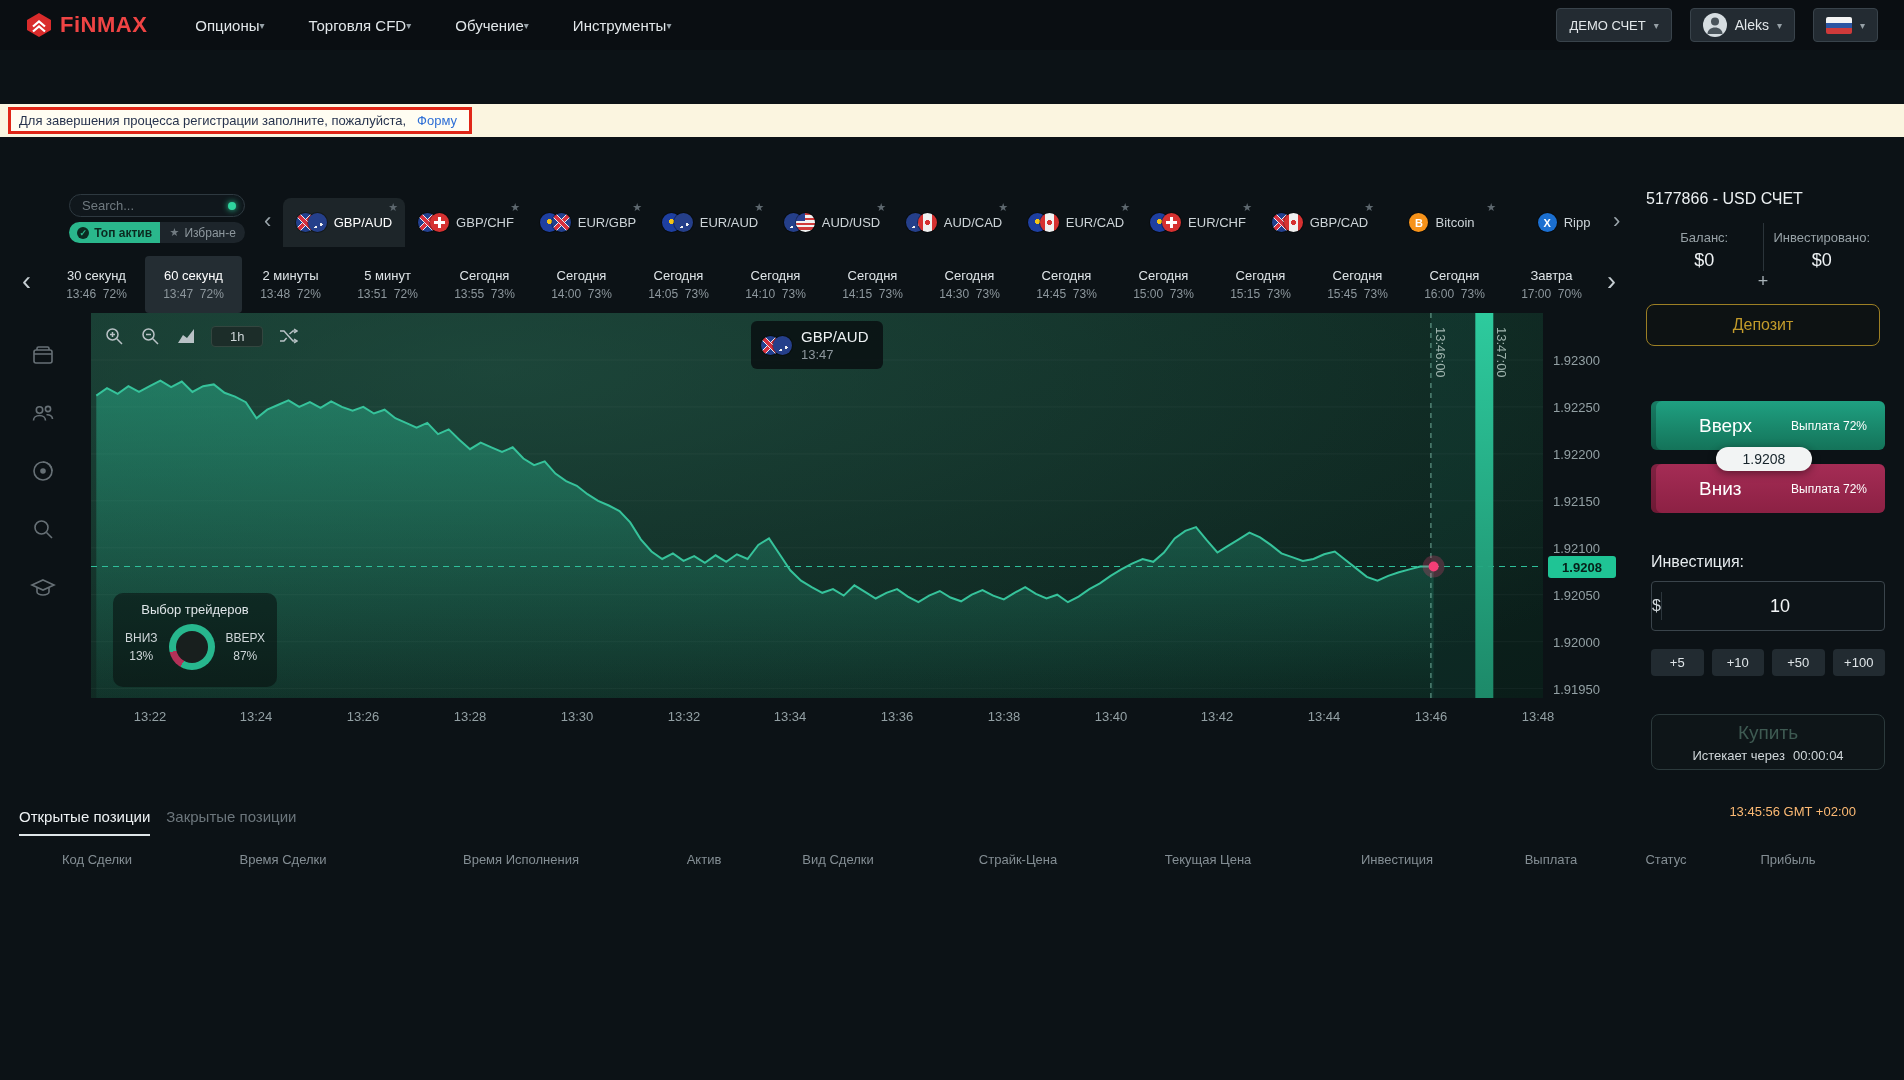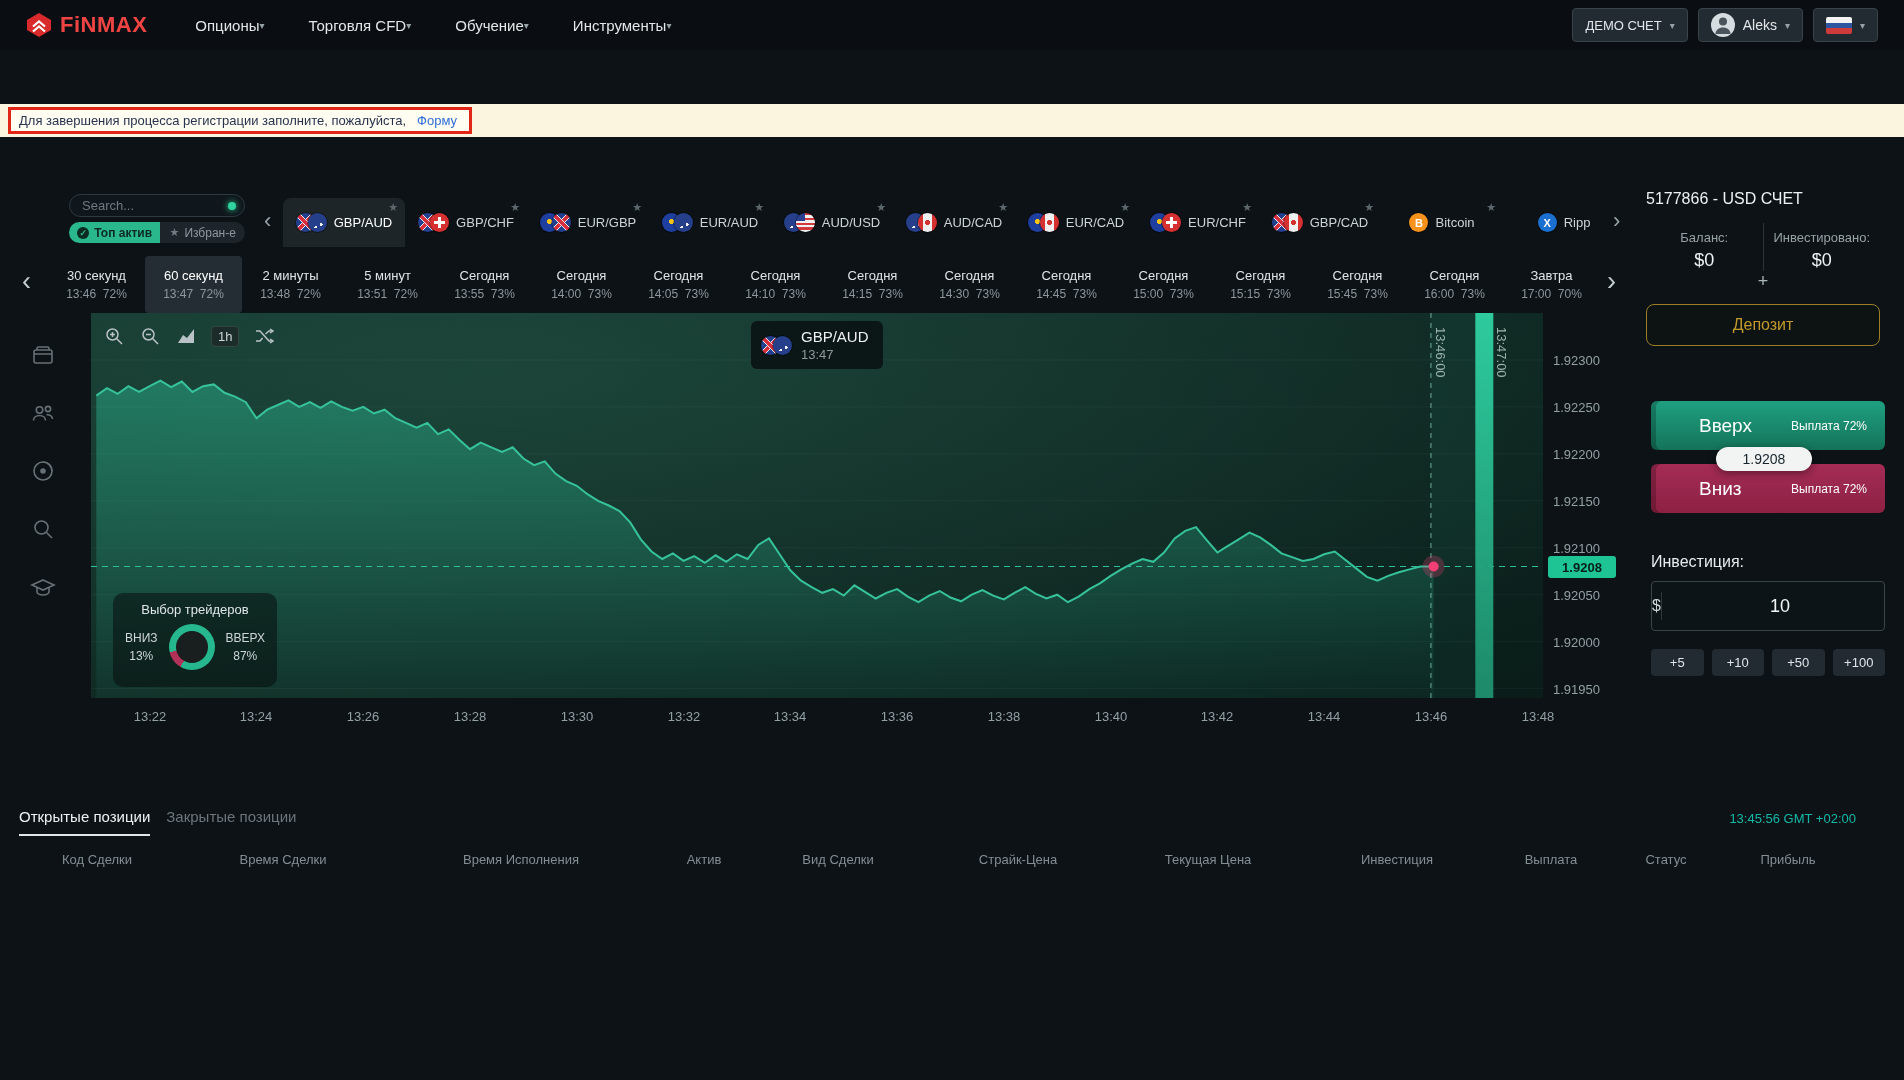--- a/index.html
+++ b/index.html
@@ -10,21 +10,21 @@
   .topbar{position:absolute;top:0;left:0;width:100%;height:50px;background:#0a0e12;
           display:flex;align-items:center;padding:0 26px;box-sizing:border-box;z-index:20;}
   .logo{display:flex;align-items:center;gap:8px;cursor:pointer;}
   .logo-text{font-size:22px;font-weight:bold;color:#ef4444;letter-spacing:.5px;}
   .nav{display:flex;margin-left:48px;gap:44px;}
   .nav-item{display:flex;align-items:center;font-size:15px;color:#e2e7ea;cursor:pointer;}
   .chev{font-size:10px;color:#96a0a6;}
   .top-right{margin-left:auto;display:flex;align-items:center;gap:10px;}
   .tb-btn{height:34px;background:#232b32;border:1px solid #39434b;border-radius:4px;color:#e2e7ea;
           font-size:13px;display:flex;align-items:center;gap:8px;padding:12px 12px;cursor:pointer;
-          font-family:"Liberation Sans",sans-serif;}
+          font-family:"Liberation Sans",sans-serif;margin-left:8px;}
   .avatar{width:24px;height:24px;border-radius:50%;background:#d6dde1;display:flex;align-items:center;justify-content:center;overflow:hidden;}
   .ru-flag{width:26px;height:17px;border-radius:2px;
            background:linear-gradient(180deg,#f4f4f4 0 33%,#2c55a2 33% 66%,#cf3a3a 66%);}
   .user-name{font-size:14px;}
 
   
   .banner{position:absolute;top:104px;left:0;width:100%;height:33px;background:#fbf5e0;
           display:flex;align-items:center;z-index:15;}
   .banner-box{margin-left:8px;border:3px solid #e02617;background:#fffdf2;padding:3px 12px 3px 8px;
               font-size:13px;color:#27334d;display:flex;gap:11px;align-items:center;}
@@ -107,21 +107,21 @@
         background:radial-gradient(130% 150% at 28% 15%,rgba(40,96,79,.5),rgba(10,25,21,0) 70%),
                    linear-gradient(160deg,#133028 0%,#0e2620 45%,#0a1d19 100%);}
   .y-label{position:absolute;left:1462px;font-size:13px;color:#93a0a4;white-space:nowrap;}
   .x-label{position:absolute;top:396px;font-size:13px;color:#93a0a4;transform:translateX(-50%);white-space:nowrap;}
   .price-tag{position:absolute;left:1457px;width:68px;height:22px;background:#1fc495;color:#062019;
              font-size:13px;font-weight:bold;display:flex;align-items:center;justify-content:center;
              border-radius:3px;z-index:4;}
   .chart-toolbar{position:absolute;left:12px;top:12px;display:flex;align-items:center;gap:14px;color:#b9c2c6;z-index:3;}
   .tool{width:22px;height:22px;cursor:pointer;display:flex;align-items:center;justify-content:center;}
   .tool-1h{font-size:13px;color:#cfd6d9;background:#1c2d29;border:1px solid #33463f;border-radius:4px;
-           padding:2px 6px;cursor:pointer;}
+           padding:2px 18px;cursor:pointer;}
   .chart-tooltip{position:absolute;left:660px;top:8px;background:rgba(9,15,18,.85);border-radius:6px;
                  padding:7px 14px 7px 10px;display:flex;align-items:center;gap:9px;z-index:3;}
   .tt-name{font-size:15px;color:#eef2f4;}
   .tt-time{font-size:13px;color:#8d979d;margin-top:2px;}
   .traders{position:absolute;left:22px;top:280px;width:164px;height:94px;background:rgba(7,13,13,.55);
            border-radius:10px;padding:9px 12px;box-sizing:border-box;z-index:3;}
   .traders-title{text-align:center;font-size:13px;color:#dfe5e8;}
   .traders-row{display:flex;align-items:center;justify-content:space-between;margin-top:7px;}
   .tc-col{text-align:center;font-size:12px;color:#cfd6d9;line-height:1.5;}
   .donut{width:46px;height:46px;border-radius:50%;
@@ -165,21 +165,21 @@
            border:1px solid #2c3a3c;border-radius:8px;display:flex;flex-direction:column;align-items:center;
            justify-content:center;gap:4px;cursor:default;font-family:"Liberation Sans",sans-serif;}
   .buy-label{font-size:19px;color:#3e5a52;}
   .buy-expiry{font-size:13px;color:#cfd6d9;display:flex;gap:8px;}
 
   
   .positions{position:absolute;left:0;top:800px;width:100%;height:280px;}
   .pos-tabs{position:absolute;left:19px;top:8px;display:flex;gap:16px;}
   .pos-tab{font-size:15px;color:#6c767c;padding-bottom:9px;cursor:pointer;}
   .pos-tab.active{color:#eef2f4;border-bottom:2px solid #dfe5e8;}
-  .pos-clock{position:absolute;right:48px;top:11px;font-size:13px;color:#14b8a6;}
+  .pos-clock{position:absolute;right:48px;top:4px;font-size:13px;color:#fdba74;}
   .pos-cols{position:absolute;left:0;top:52px;width:100%;height:20px;}
   .pos-col{position:absolute;transform:translateX(-50%);font-size:13px;color:#848e94;white-space:nowrap;}
 </style>
 </head>
 <body>
 
 <div class="page">
 
   <header class="topbar">
     <div class="logo">
@@ -585,20 +585,27 @@
       <span class="amount-cur">$</span>
       <input class="amount-val" value="10" style="">
     </div>
     <div class="increments">
         <button class="inc-btn">+5</button>
         <button class="inc-btn">+10</button>
         <button class="inc-btn">+50</button>
         <button class="inc-btn">+100</button>
       </div>
 
+    <button class="buy-btn">
+      <span class="buy-label">Купить</span>
+      <span class="buy-expiry">
+        <span>Истекает через</span>
+        <span>00:00:04</span>
+      </span>
+    </button>
   </div>
 
   <div class="positions">
     <div class="pos-tabs">
       <div class="pos-tab active">Открытые позиции</div>
       <div class="pos-tab">Закрытые позиции</div>
     </div>
     <div class="pos-clock">13:45:56 GMT +02:00</div>
     <div class="pos-cols">
         <span class="pos-col" style="left: 97px;">Код Сделки</span>

